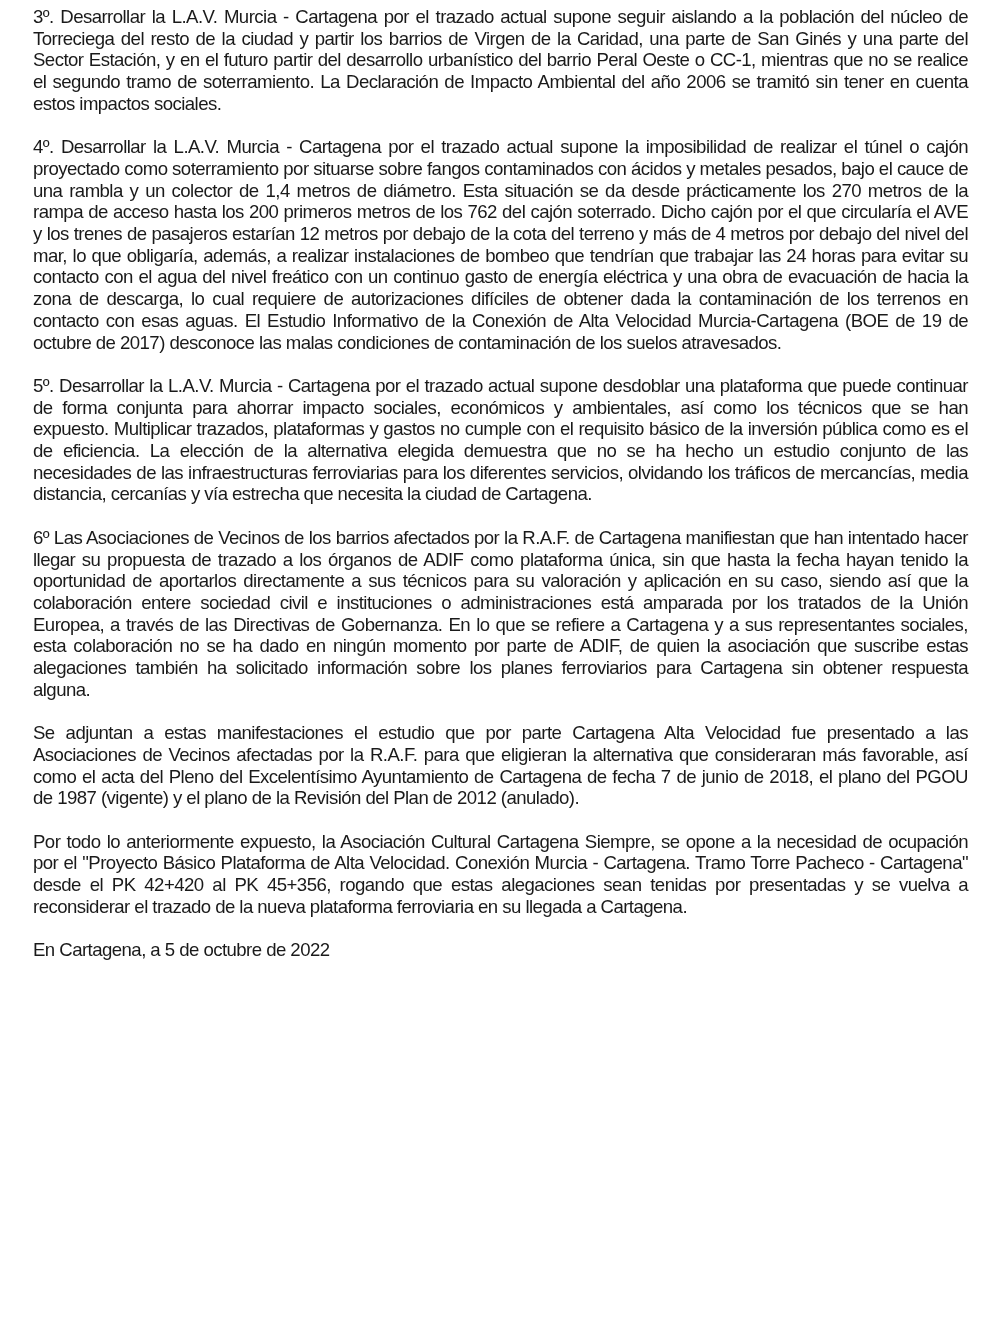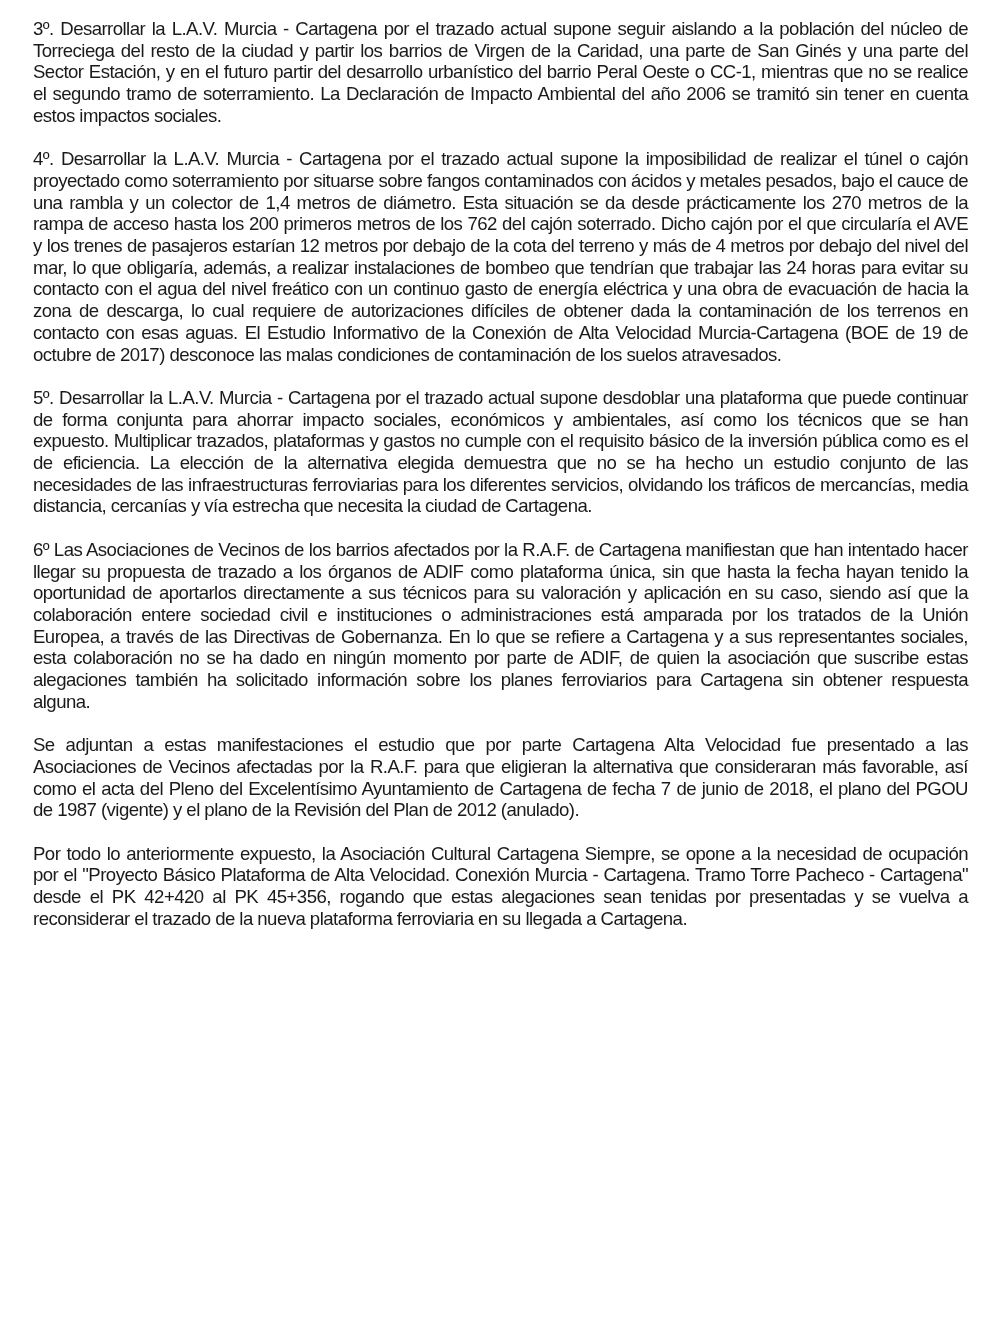--- a/index.html
+++ b/index.html
@@ -1,20 +1,20 @@
 <!DOCTYPE html>
 <html><head>
 <meta charset="utf-8">
 <style>
   html, body { margin: 0; padding: 0; background: #ffffff; }
   body { width: 1000px; height: 1330px; overflow: hidden; position: relative; }
   .page {
     position: absolute;
     left: 33px;
-    top: 18px;
+    top: 6px;
     width: 935px;
     color: #1a1a1a;
     font-family: "Liberation Sans", sans-serif;
   }
   .para {
     margin: 0 0 21.7px 0;
     font-size: 18.6px;
     line-height: 21.7px;
     text-align: justify;
     letter-spacing: -0.55px;
@@ -27,13 +27,14 @@
 </head>
 <body>
 
 <div class="page">
   <p class="para">3º.  Desarrollar la L.A.V. Murcia - Cartagena por el trazado actual supone seguir aislando a la población del núcleo de Torreciega del resto de la ciudad y partir los barrios de Virgen de la Caridad, una parte de San Ginés y una parte del Sector Estación, y en el futuro partir del desarrollo urbanístico del barrio Peral Oeste o CC-1, mientras que no se realice el segundo tramo de soterramiento. La Declaración de Impacto Ambiental del año 2006 se tramitó sin tener en cuenta estos impactos sociales.</p>
   <p class="para">4º. Desarrollar la L.A.V. Murcia - Cartagena por el trazado actual supone la imposibilidad de realizar el túnel o cajón proyectado como soterramiento por situarse sobre fangos contaminados con ácidos y metales pesados, bajo el cauce de una rambla y un colector de 1,4 metros de diámetro. Esta situación se da desde prácticamente los 270 metros de la rampa de acceso hasta los 200 primeros metros de los 762 del cajón soterrado. Dicho cajón por el que circularía el AVE y los trenes de pasajeros estarían 12 metros por debajo de la cota del terreno y más de 4 metros por debajo del nivel del mar, lo que obligaría, además, a realizar instalaciones de bombeo que tendrían que trabajar las 24 horas para evitar su contacto con el agua del nivel freático con un continuo gasto de energía eléctrica y una obra de evacuación de hacia la zona de descarga, lo cual requiere de autorizaciones difíciles de obtener dada la contaminación de los terrenos en contacto con esas aguas. El Estudio Informativo de la Conexión de Alta Velocidad Murcia-Cartagena (BOE de 19 de octubre de 2017) desconoce las malas condiciones de contaminación de los suelos atravesados.</p>
   <p class="para">5º.  Desarrollar la L.A.V. Murcia - Cartagena por el trazado actual supone desdoblar una plataforma que puede continuar de forma conjunta para ahorrar impacto sociales, económicos y ambientales, así como los técnicos que se han expuesto. Multiplicar trazados, plataformas y gastos no cumple con el requisito básico de la inversión pública como es el de eficiencia. La elección de la alternativa elegida demuestra que no se ha hecho un estudio conjunto de las necesidades de las infraestructuras ferroviarias para los diferentes servicios, olvidando los tráficos de mercancías, media distancia, cercanías y vía estrecha que necesita la ciudad de Cartagena.</p>
   <p class="para">6º Las Asociaciones de Vecinos de los barrios afectados por la R.A.F. de Cartagena manifiestan que han intentado hacer llegar su propuesta de trazado a los órganos de ADIF como plataforma única, sin que hasta la fecha hayan tenido la oportunidad de aportarlos directamente a sus técnicos para su valoración y aplicación en su caso, siendo así que la colaboración entere sociedad civil e instituciones o administraciones está amparada por los tratados de la Unión Europea, a través de las Directivas de Gobernanza. En lo que se refiere a Cartagena y a sus representantes sociales, esta colaboración no se ha dado en ningún momento por parte de ADIF, de quien la asociación que suscribe estas alegaciones también ha solicitado información sobre los planes ferroviarios para Cartagena sin obtener respuesta alguna.</p>
   <p class="para">Se adjuntan a estas manifestaciones el estudio que por parte Cartagena Alta Velocidad fue presentado a las Asociaciones de Vecinos afectadas por la R.A.F. para que eligieran la alternativa que consideraran más favorable, así como el acta del Pleno del Excelentísimo Ayuntamiento de Cartagena de fecha 7 de junio de 2018, el plano del PGOU de 1987 (vigente) y el plano de la Revisión del Plan de 2012 (anulado).</p>
   <p class="para">Por todo lo anteriormente expuesto, la Asociación Cultural Cartagena Siempre, se opone a la necesidad de ocupación por el "Proyecto Básico Plataforma de Alta Velocidad. Conexión Murcia - Cartagena. Tramo Torre Pacheco - Cartagena" desde el PK 42+420 al PK 45+356, rogando que estas alegaciones sean tenidas por presentadas y se vuelva a reconsiderar el trazado de la nueva plataforma ferroviaria en su llegada a Cartagena.</p>
+  <p class="para signoff">En Cartagena, a 5 de octubre de 2022</p>
 </div>
 
 </body></html>

